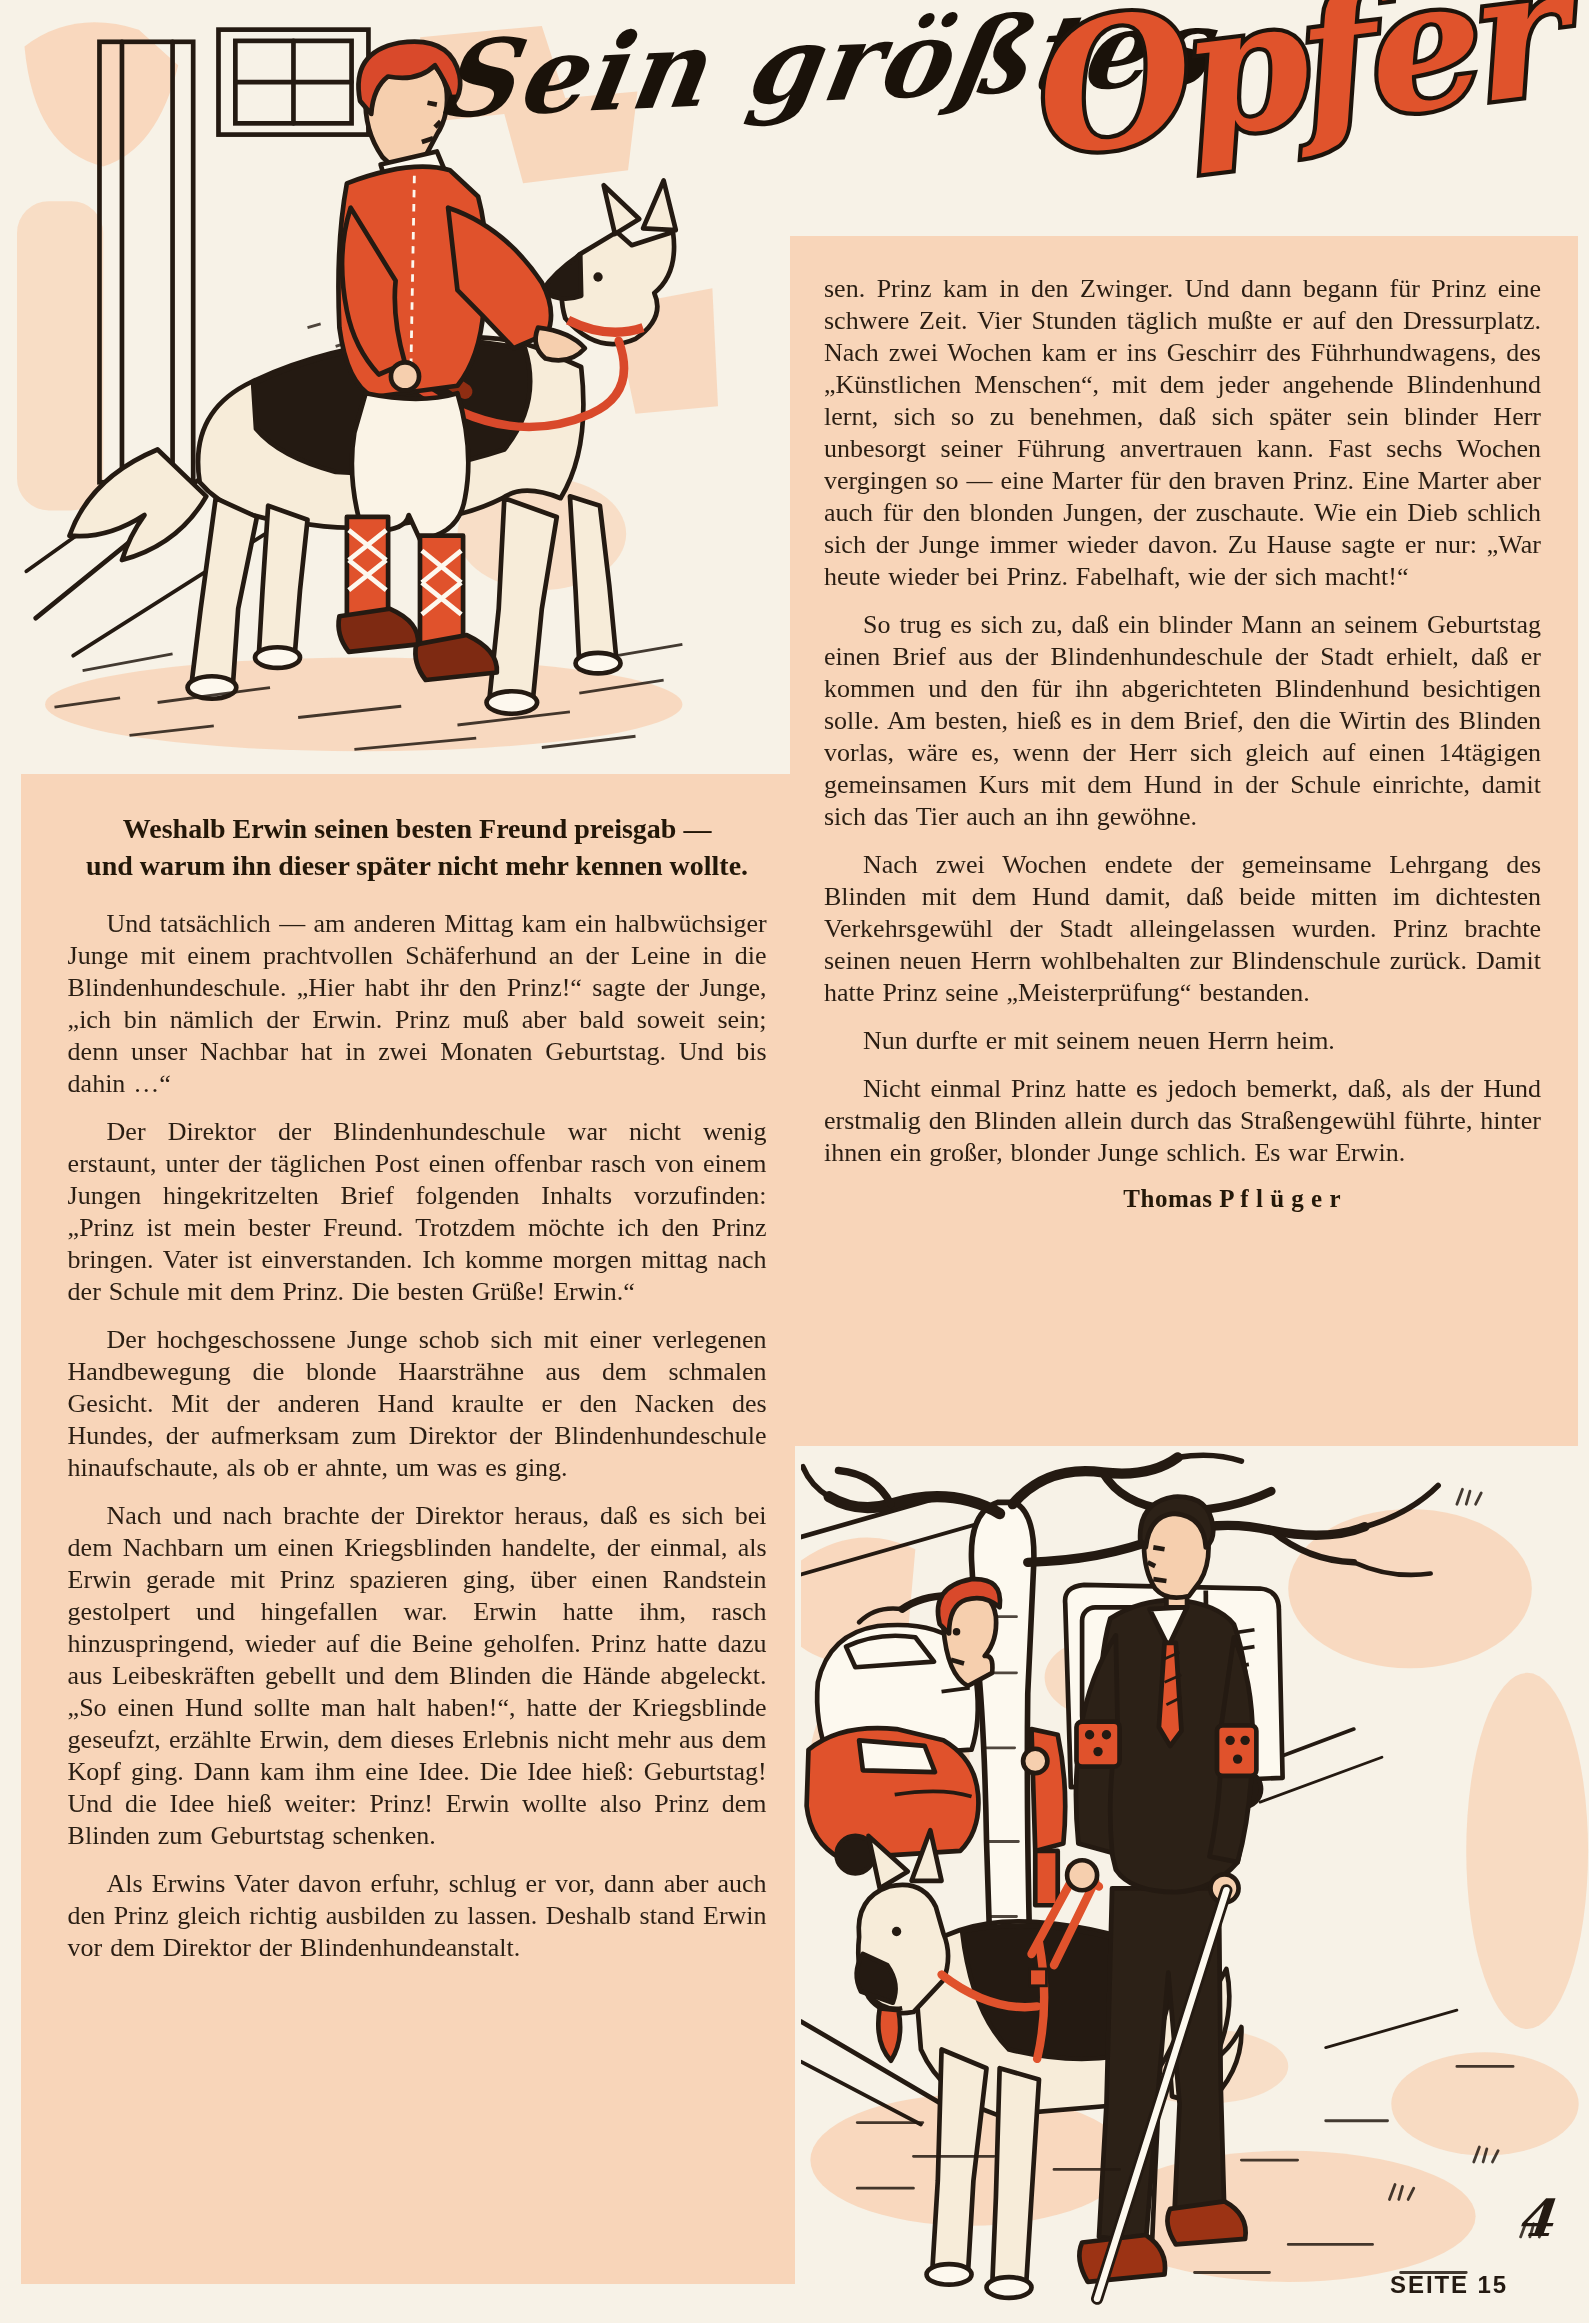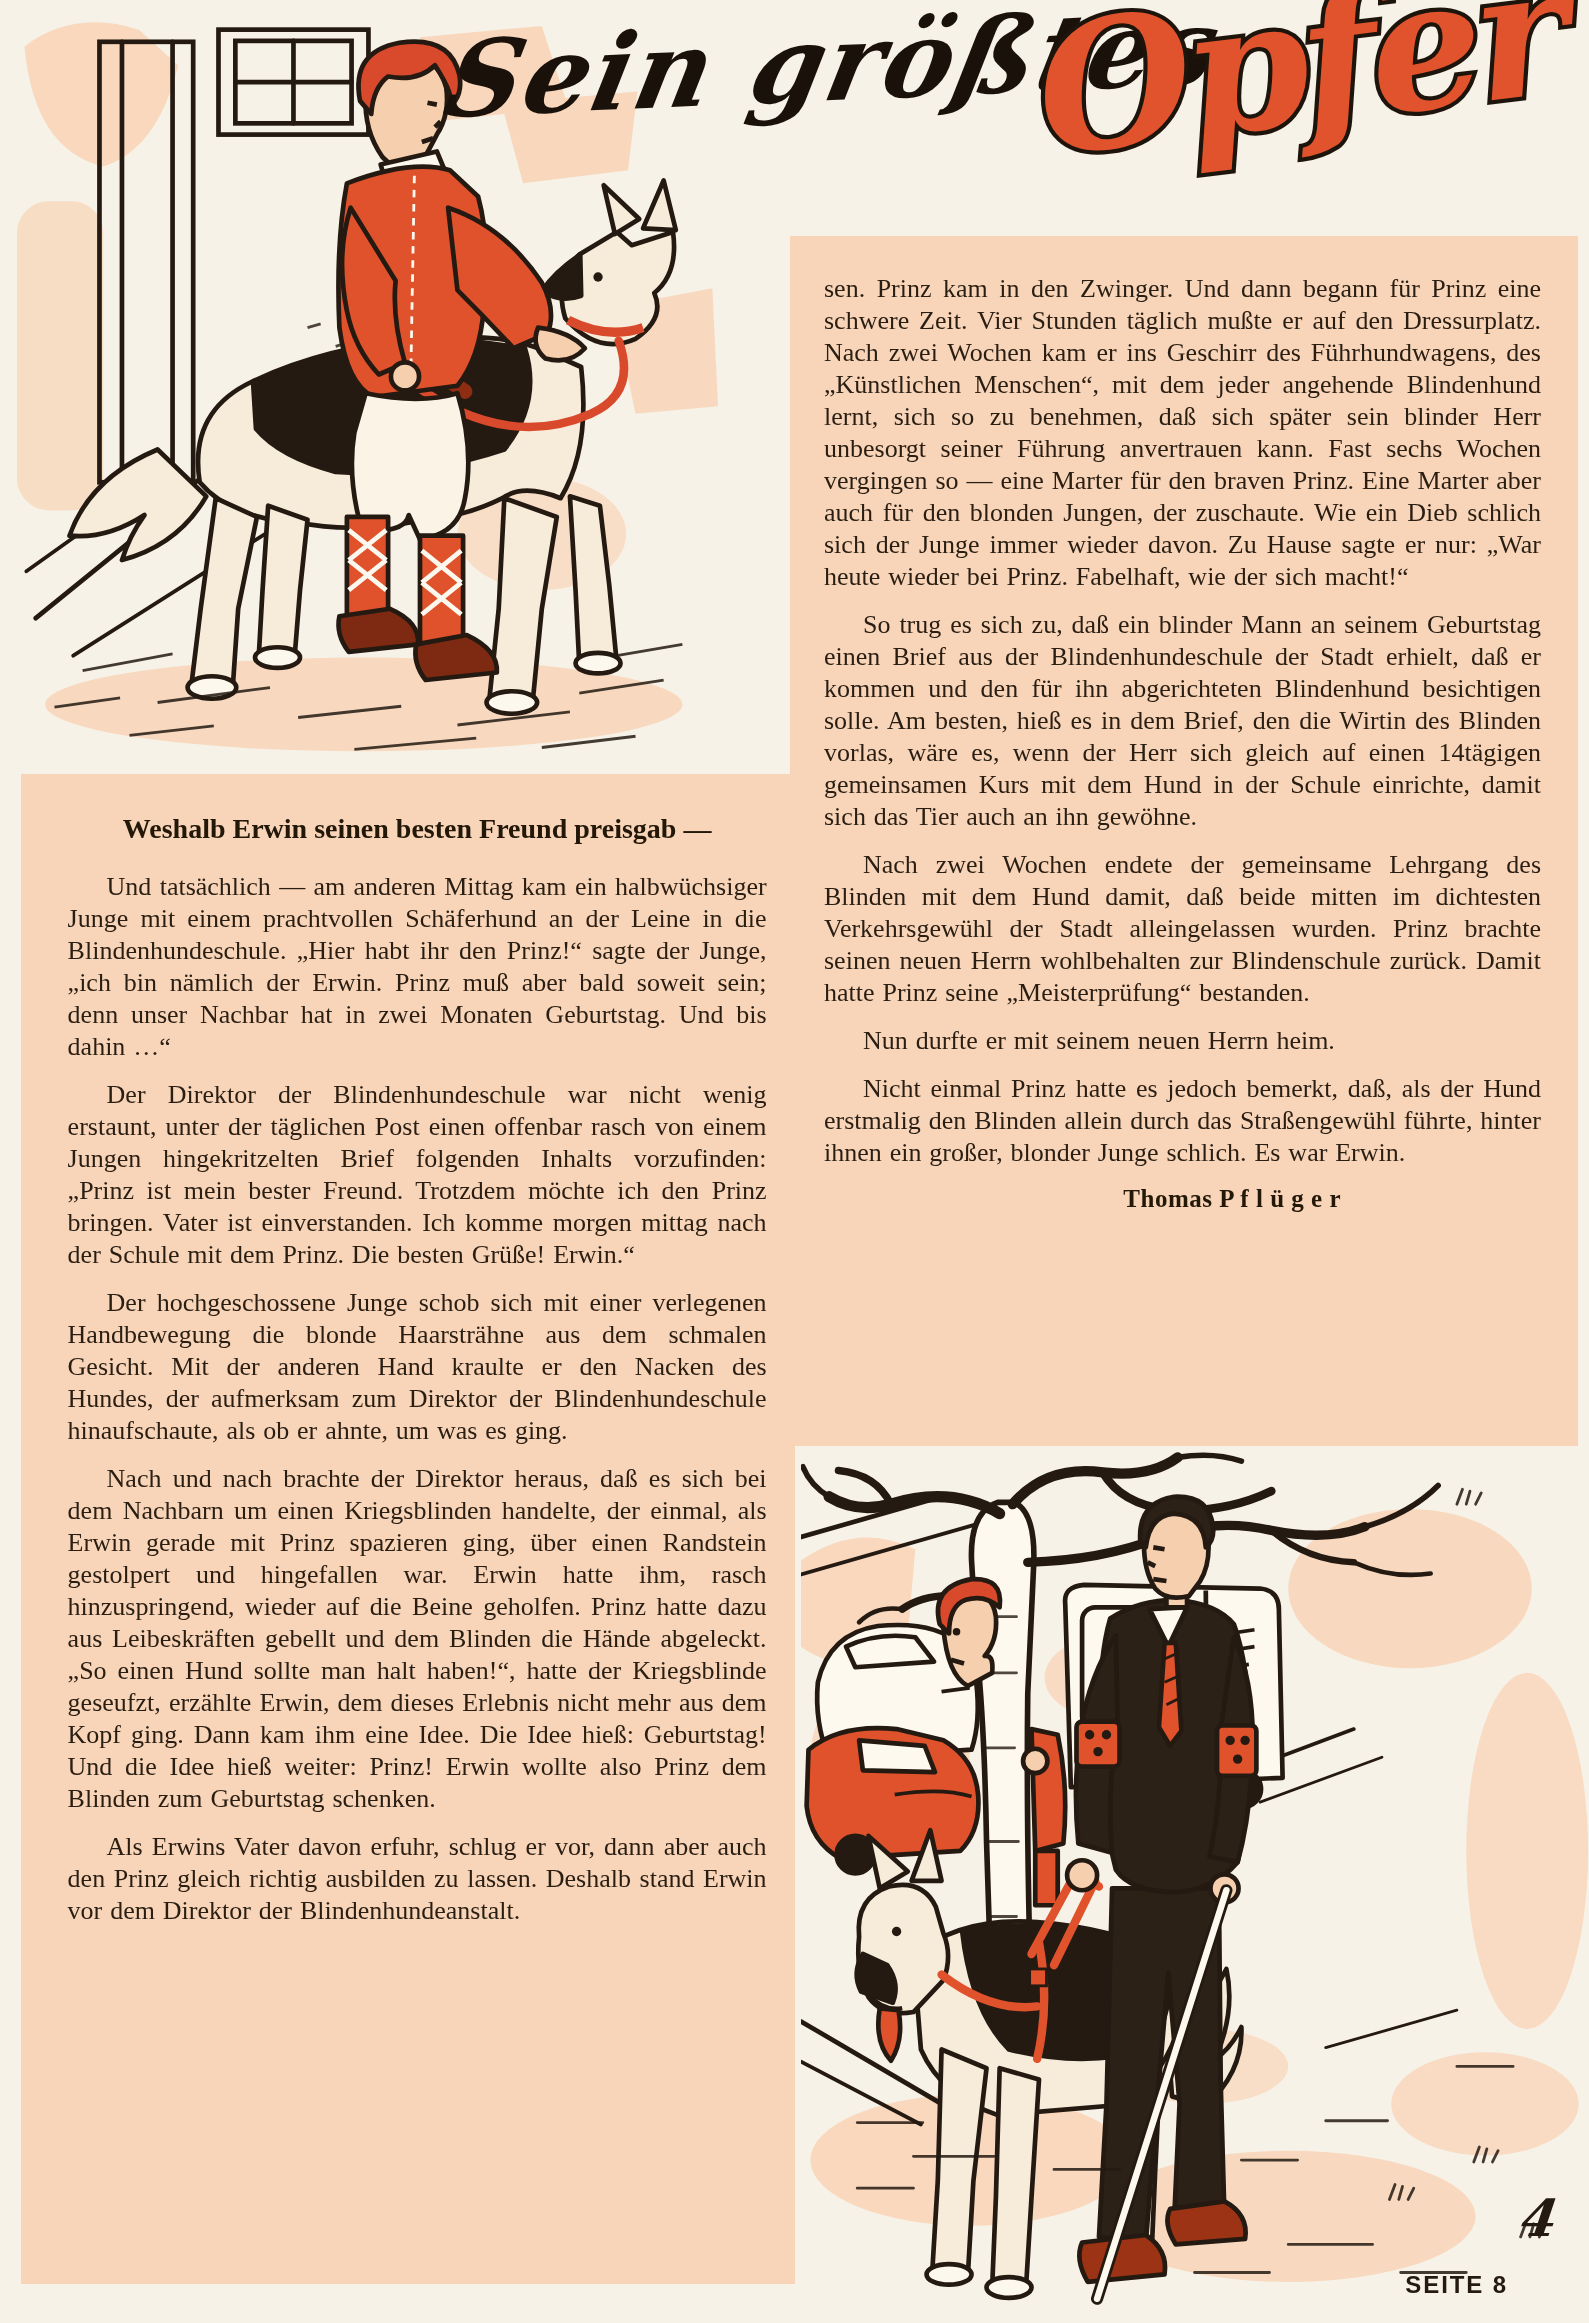--- a/index.html
+++ b/index.html
@@ -131,21 +131,21 @@
         <p class="para no-indent">sen. Prinz kam in den Zwinger. Und dann begann für Prinz eine schwere Zeit. Vier Stunden täglich mußte er auf den Dressurplatz. Nach zwei Wochen kam er ins Geschirr des Führhundwagens, des „Künstlichen Menschen“, mit dem jeder angehende Blindenhund lernt, sich so zu benehmen, daß sich später sein blinder Herr unbesorgt seiner Führung anvertrauen kann. Fast sechs Wochen vergingen so — eine Marter für den braven Prinz. Eine Marter aber auch für den blonden Jungen, der zuschaute. Wie ein Dieb schlich sich der Junge immer wieder davon. Zu Hause sagte er nur: „War heute wieder bei Prinz. Fabelhaft, wie der sich macht!“</p>
         <p class="para">So trug es sich zu, daß ein blinder Mann an seinem Geburtstag einen Brief aus der Blindenhundeschule der Stadt erhielt, daß er kommen und den für ihn abgerichteten Blindenhund besichtigen solle. Am besten, hieß es in dem Brief, den die Wirtin des Blinden vorlas, wäre es, wenn der Herr sich gleich auf einen 14tägigen gemeinsamen Kurs mit dem Hund in der Schule einrichte, damit sich das Tier auch an ihn gewöhne.</p>
         <p class="para">Nach zwei Wochen endete der gemeinsame Lehrgang des Blinden mit dem Hund damit, daß beide mitten im dichtesten Verkehrsgewühl der Stadt alleingelassen wurden. Prinz brachte seinen neuen Herrn wohlbehalten zur Blindenschule zurück. Damit hatte Prinz seine „Meisterprüfung“ bestanden.</p>
         <p class="para">Nun durfte er mit seinem neuen Herrn heim.</p>
         <p class="para">Nicht einmal Prinz hatte es jedoch bemerkt, daß, als der Hund erstmalig den Blinden allein durch das Straßengewühl führte, hinter ihnen ein großer, blonder Junge schlich. Es war Erwin.</p>
       </div>
     <div class="author">Thomas P f l ü g e r</div>
   </div>
 
   <div class="panel col-left">
-    <h2 class="kicker"><span>Weshalb Erwin seinen besten Freund preisgab —</span><br></h2>
+    <h2 class="kicker"><span>Weshalb Erwin seinen besten Freund preisgab —</span><br><span>und warum ihn dieser später nicht mehr kennen wollte.</span></h2>
     <div>
         <p class="para">Und tatsächlich — am anderen Mittag kam ein halbwüchsiger Junge mit einem prachtvollen Schäferhund an der Leine in die Blindenhundeschule. „Hier habt ihr den Prinz!“ sagte der Junge, „ich bin nämlich der Erwin. Prinz muß aber bald soweit sein; denn unser Nachbar hat in zwei Monaten Geburtstag. Und bis dahin …“</p>
         <p class="para">Der Direktor der Blindenhundeschule war nicht wenig erstaunt, unter der täglichen Post einen offenbar rasch von einem Jungen hingekritzelten Brief folgenden Inhalts vorzufinden: „Prinz ist mein bester Freund. Trotzdem möchte ich den Prinz bringen. Vater ist einverstanden. Ich komme morgen mittag nach der Schule mit dem Prinz. Die besten Grüße! Erwin.“</p>
         <p class="para">Der hochgeschossene Junge schob sich mit einer verlegenen Handbewegung die blonde Haarsträhne aus dem schmalen Gesicht. Mit der anderen Hand kraulte er den Nacken des Hundes, der aufmerksam zum Direktor der Blindenhundeschule hinaufschaute, als ob er ahnte, um was es ging.</p>
         <p class="para">Nach und nach brachte der Direktor heraus, daß es sich bei dem Nachbarn um einen Kriegsblinden handelte, der einmal, als Erwin gerade mit Prinz spazieren ging, über einen Randstein gestolpert und hingefallen war. Erwin hatte ihm, rasch hinzuspringend, wieder auf die Beine geholfen. Prinz hatte dazu aus Leibeskräften gebellt und dem Blinden die Hände abgeleckt. „So einen Hund sollte man halt haben!“, hatte der Kriegsblinde geseufzt, erzählte Erwin, dem dieses Erlebnis nicht mehr aus dem Kopf ging. Dann kam ihm eine Idee. Die Idee hieß: Geburtstag! Und die Idee hieß weiter: Prinz! Erwin wollte also Prinz dem Blinden zum Geburtstag schenken.</p>
         <p class="para">Als Erwins Vater davon erfuhr, schlug er vor, dann aber auch den Prinz gleich richtig ausbilden zu lassen. Deshalb stand Erwin vor dem Direktor der Blindenhundeanstalt.</p>
       </div>
   </div>
 
   <div class="art" style="left:801px;top:1448px;width:788px;height:862px;">
@@ -283,17 +283,17 @@
 
       <g stroke="#241a12" stroke-width="3" fill="none" stroke-linecap="round" opacity=".85">
         <path d="M628 802 l6 -16 m4 16 l4 -14 m6 14 l6 -12"></path>
         <path d="M718 762 l6 -16 m4 16 l4 -14 m6 14 l6 -12"></path>
         <path d="M768 842 l6 -16 m4 16 l4 -14 m6 14 l6 -12"></path>
         <path d="M700 60 l6 -16 m4 16 l4 -14 m6 14 l6 -12"></path>
         <path d="M60 720 h70 M120 756 h86 M60 790 h60 M270 770 h70 M420 880 h80 M520 850 h90 M640 880 h70 M470 760 h60 M560 718 h66 M700 660 h60"></path>
       </g>
     </svg>
     <div class="artist-mark">4</div>
-    <div class="page-label">SEITE 8</div>
+    <div class="page-label">SEITE 15</div>
   </div>
 
 </div>
 
 
 </body></html>

